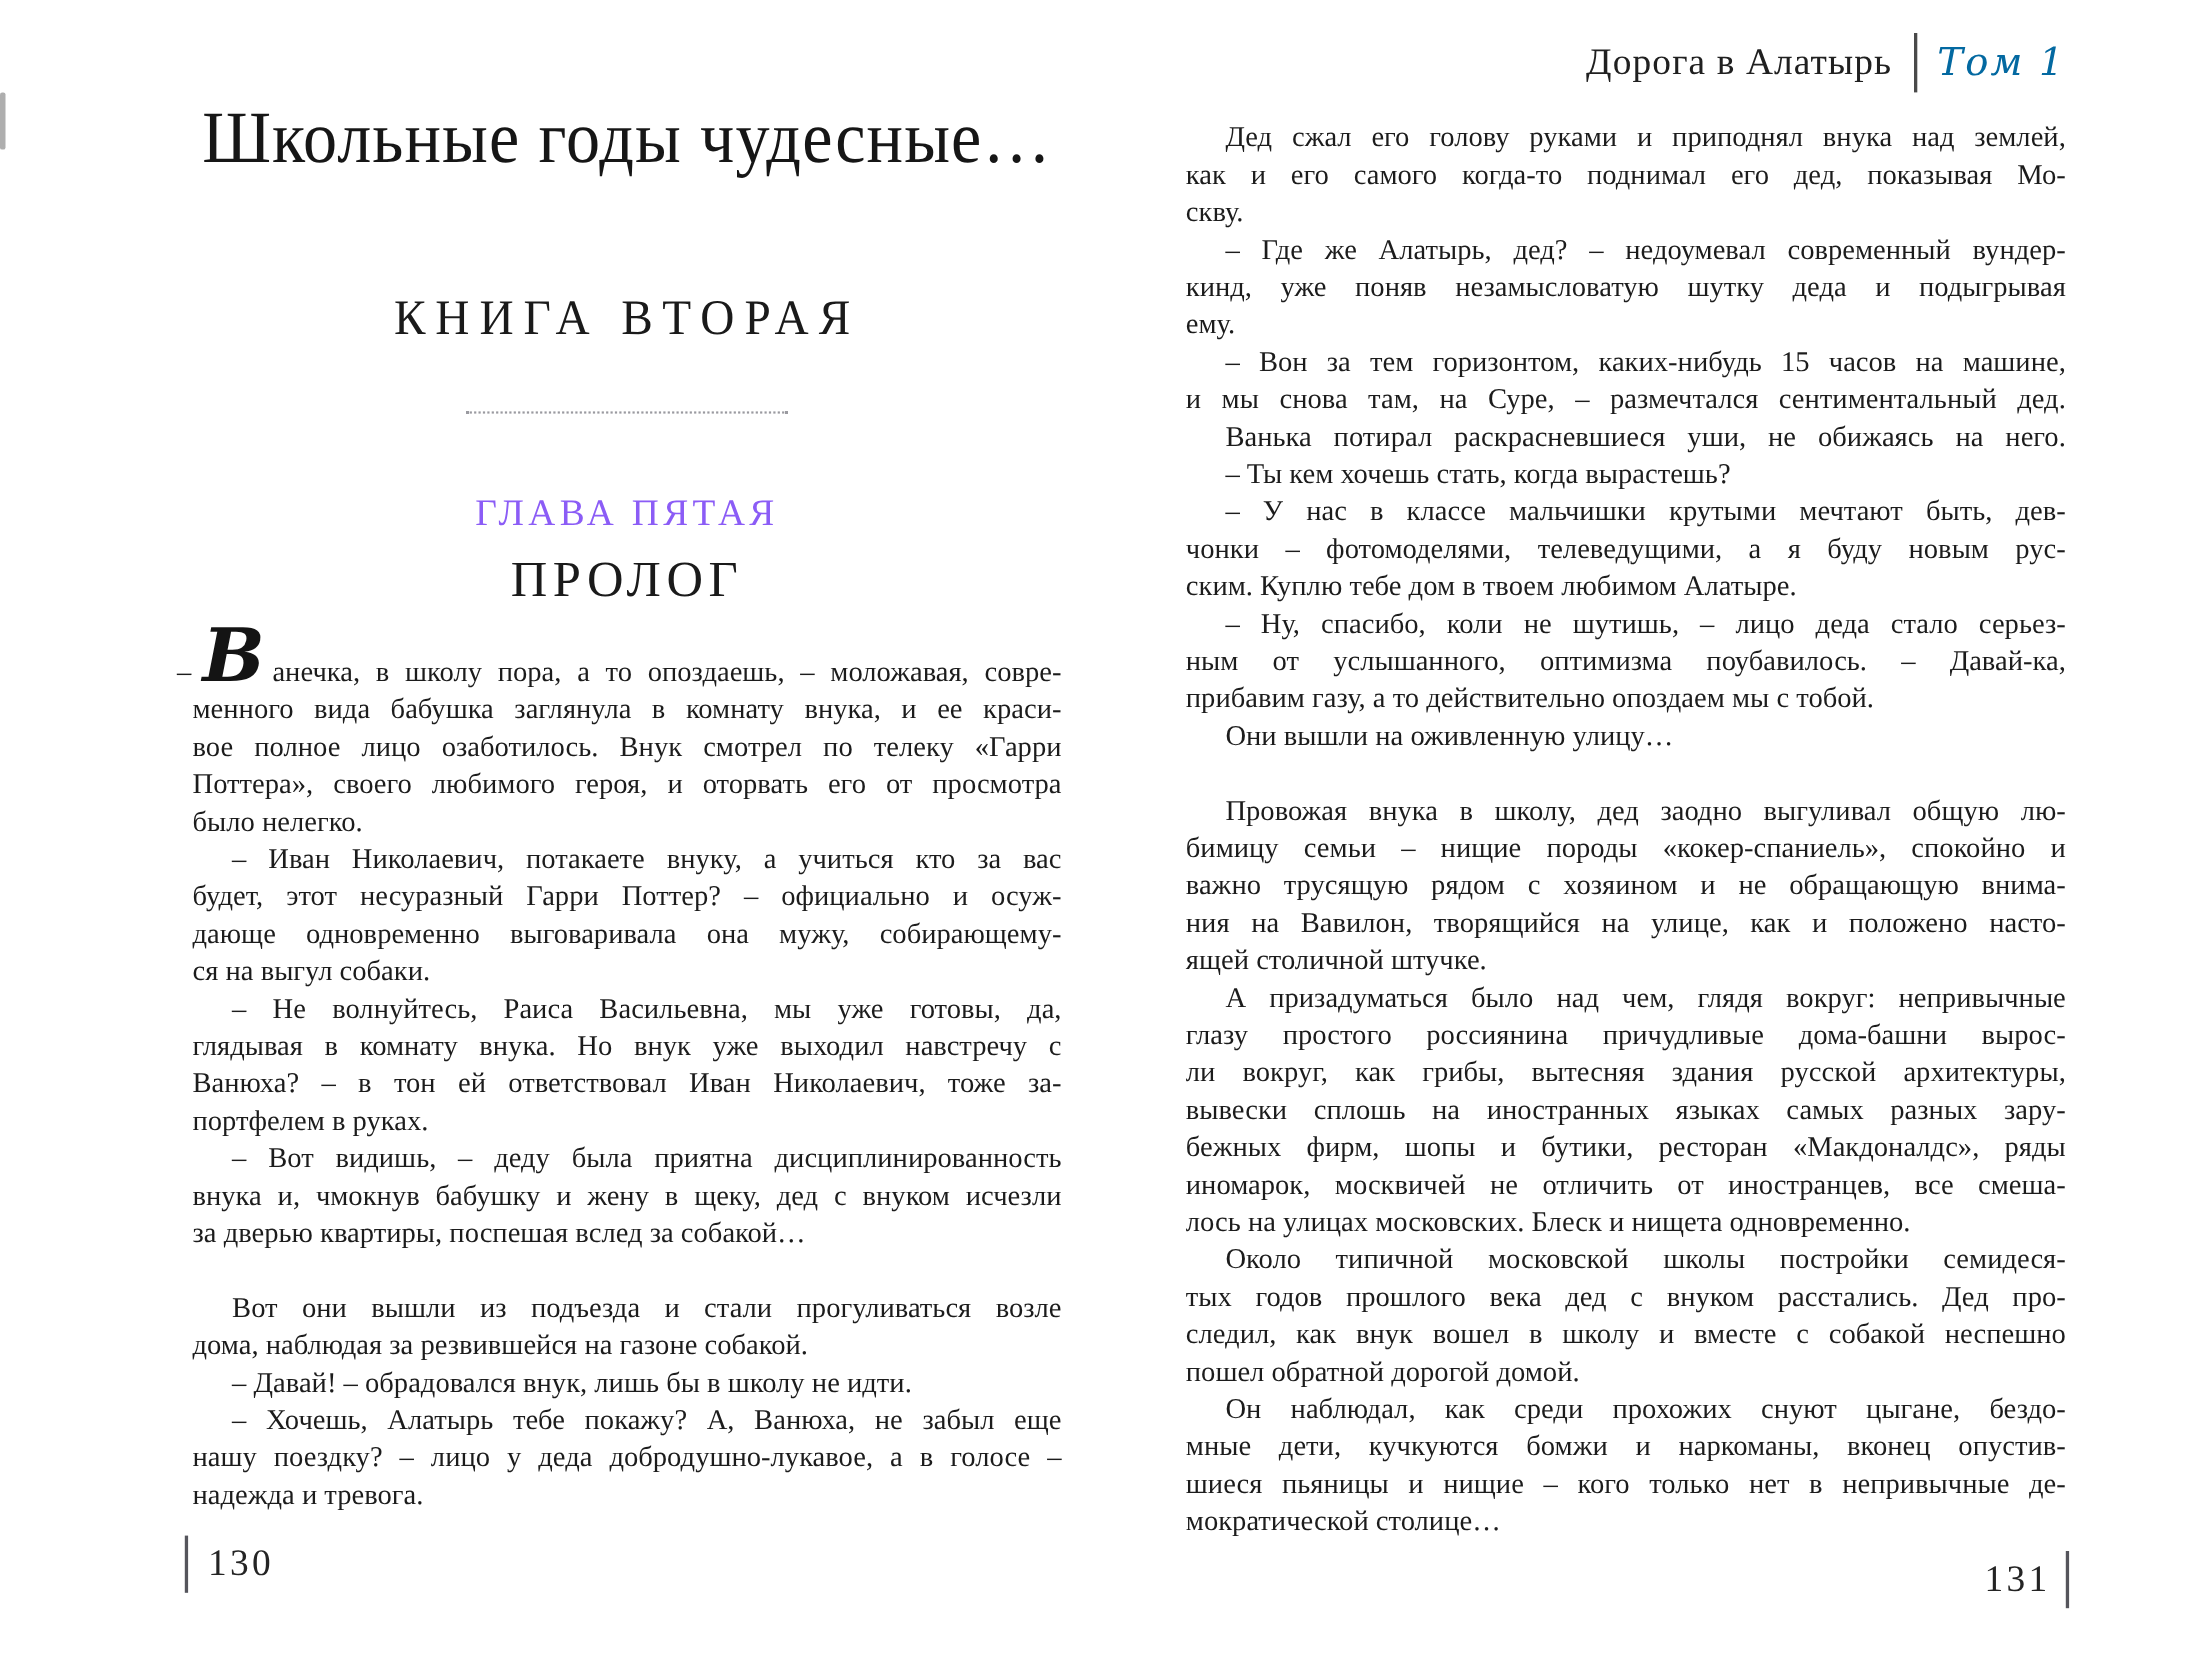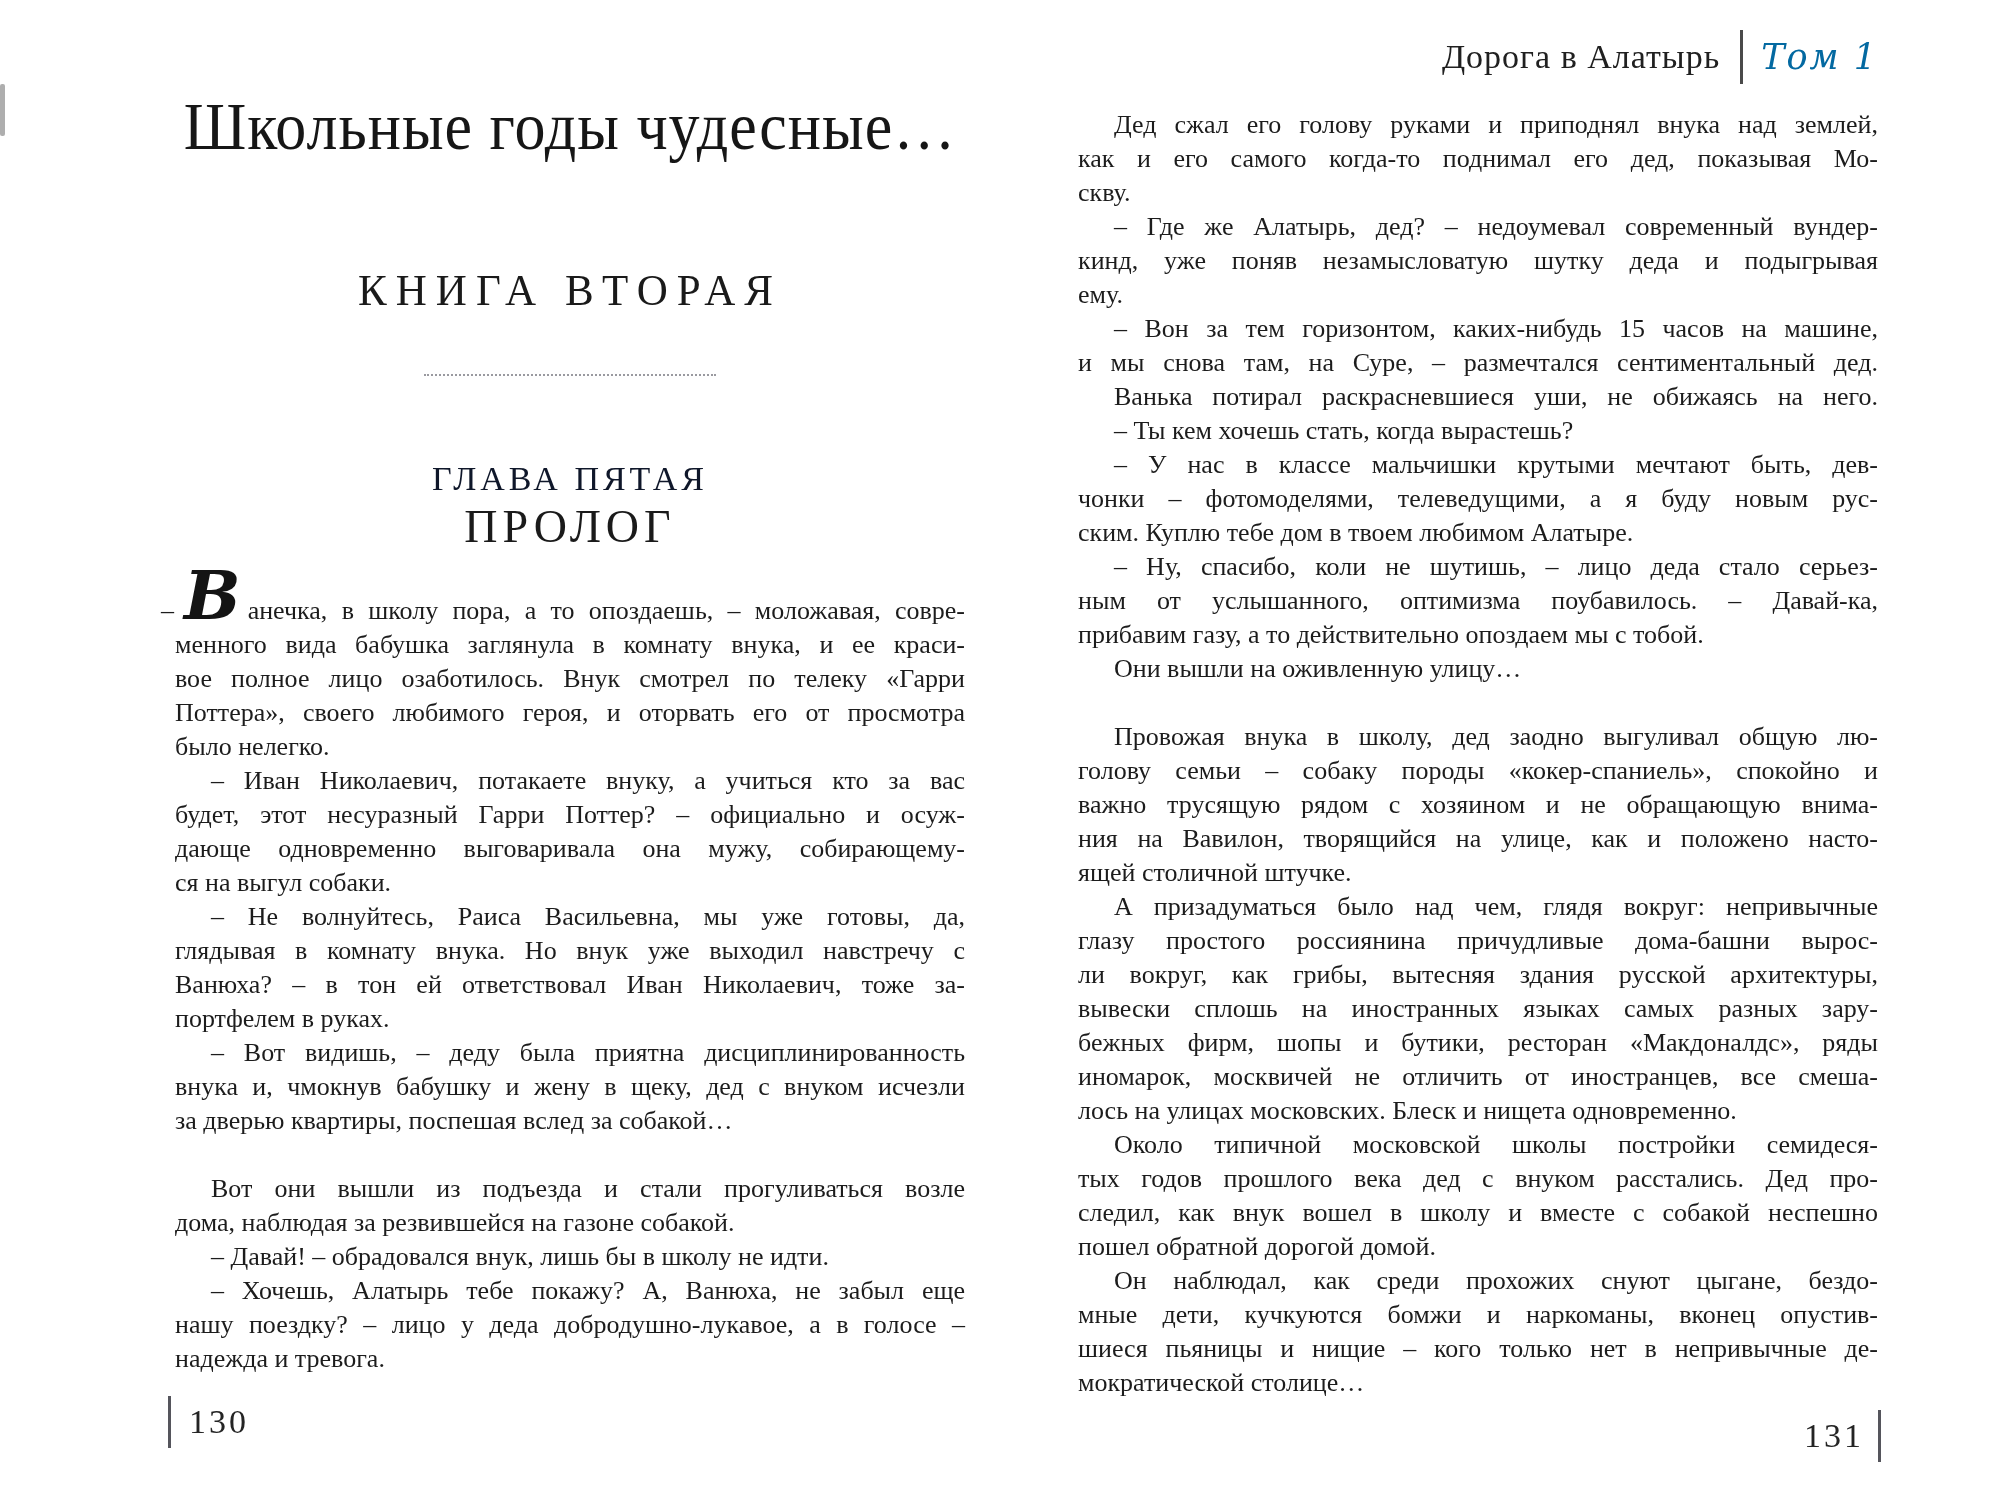--- a/index.html
+++ b/index.html
@@ -38,22 +38,21 @@
     position: absolute; top: 374px; left: 50%;
     width: 292px; height: 0;
     transform: translateX(-50%);
     border-top: 2px dotted #9a9aa0;
   }
   .chapter-heading {
     position: absolute; top: 450px; left: 0; width: 100%;
     text-align: center;
     font-size: 34px; line-height: 1;
     letter-spacing: 4px;
-    color: #0f172a;
-    margin-top: 12px;
+    color: #8b5cf6;
   }
   .prolog-heading {
     position: absolute; top: 504px; left: 0; width: 100%;
     text-align: center;
     font-size: 46px; line-height: 1;
     letter-spacing: 5px;
     color: #1a1a1a;
   }
 
   
@@ -216,21 +215,21 @@
         <div class="line indent">– Ну, спасибо, коли не шутишь, – лицо деда стало серьез-</div>
         <div class="line">ным от услышанного, оптимизма поубавилось. – Давай-ка,</div>
         <div class="line last">прибавим газу, а то действительно опоздаем мы с тобой.</div>
       </div>
       <div class="para">
         <div class="line last indent">Они вышли на оживленную улицу…</div>
       </div>
       <div class="gap"></div>
       <div class="para">
         <div class="line indent">Провожая внука в школу, дед заодно выгуливал общую лю-</div>
-        <div class="line">голову семьи – собаку породы «кокер-спаниель», спокойно и</div>
+        <div class="line">бимицу семьи – нищие породы «кокер-спаниель», спокойно и</div>
         <div class="line">важно трусящую рядом с хозяином и не обращающую внима-</div>
         <div class="line">ния на Вавилон, творящийся на улице, как и положено насто-</div>
         <div class="line last">ящей столичной штучке.</div>
       </div>
       <div class="para">
         <div class="line indent">А призадуматься было над чем, глядя вокруг: непривычные</div>
         <div class="line">глазу простого россиянина причудливые дома-башни вырос-</div>
         <div class="line">ли вокруг, как грибы, вытесняя здания русской архитектуры,</div>
         <div class="line">вывески сплошь на иностранных языках самых разных зару-</div>
         <div class="line">бежных фирм, шопы и бутики, ресторан «Макдоналдс», ряды</div>

